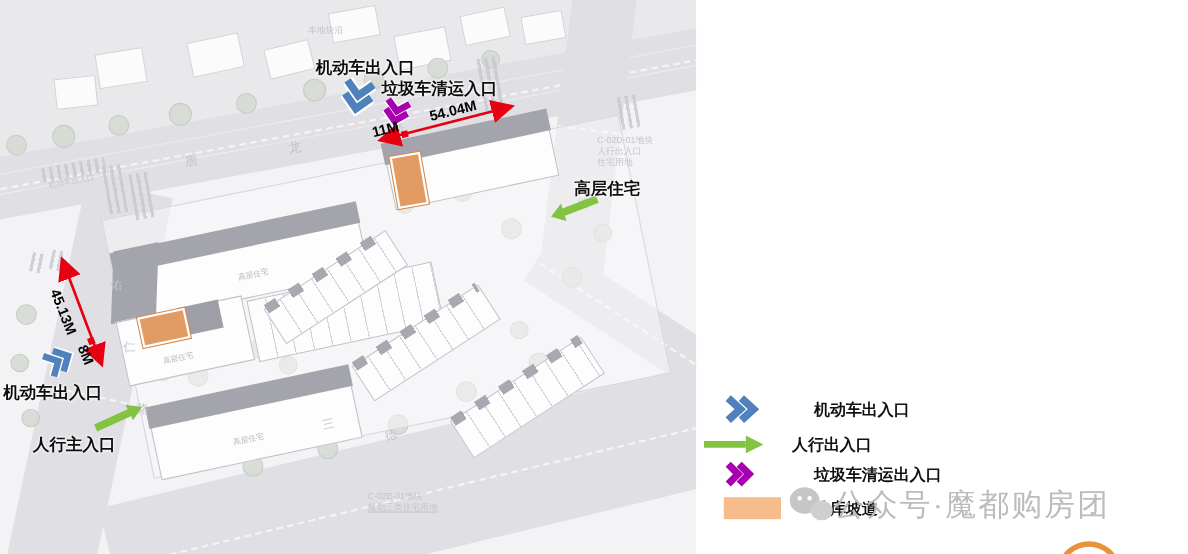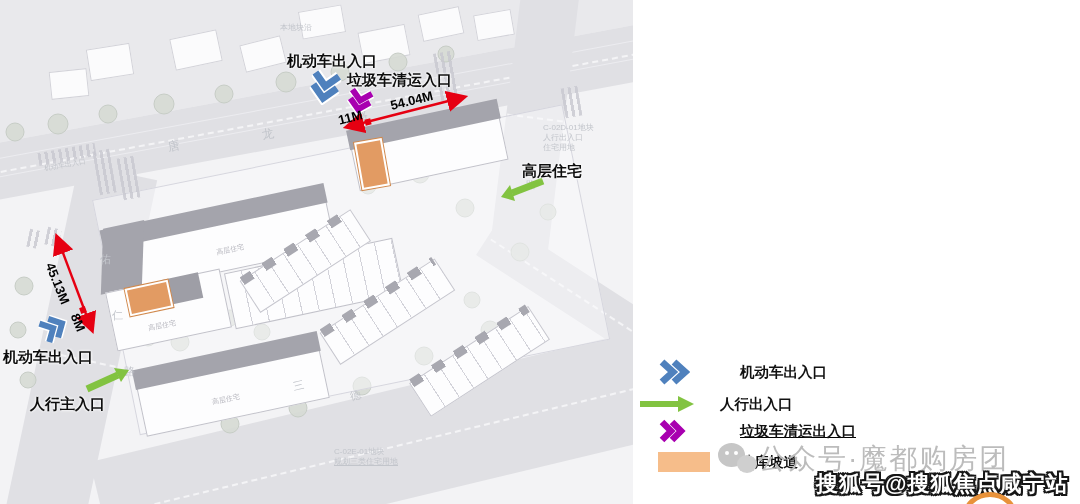--- a/index.html
+++ b/index.html
@@ -252,21 +252,21 @@
   </div>
   <div class="legend-row" style="left:638px;top:393px;height:22px;">
     <span class="legend-icon">
       <svg width="58" height="18" viewBox="0 0 58 18">
         <line x1="2" y1="9" x2="40" y2="9" stroke="#82c341" stroke-width="6"></line>
         <polygon points="40,1 56,9 40,17" fill="#82c341"></polygon>
       </svg>
     </span>
     <span class="legend-label">人行出入口</span>
   </div>
-  <div class="legend-row" style="left:658px;top:418px;height:26px;text-decoration:underline;">
+  <div class="legend-row" style="left:658px;top:418px;height:26px;">
     <span class="legend-icon">
       <svg width="28" height="24" viewBox="0 0 28 24">
         <path d="M4 3 L13 12 L4 21" stroke="#a800b0" stroke-width="6.5" fill="none"></path>
         <path d="M14 3 L23 12 L14 21" stroke="#a800b0" stroke-width="6.5" fill="none"></path>
       </svg>
     </span>
     <span class="legend-label">垃圾车清运出入口</span>
   </div>
   <div class="legend-row" style="left:658px;top:450px;height:24px;">
     <span class="legend-icon">
@@ -275,16 +275,15 @@
     <span class="legend-label">地库坡道</span>
   </div>
 
   <div class="wc-icon">
     <span class="wc-b1"></span>
     <span class="wc-b2"></span>
     <span class="wc-e" style="left:7px;top:10px;"></span>
     <span class="wc-e" style="left:16px;top:10px;"></span>
   </div>
   <span class="wm-wechat">公众号·魔都购房团</span>
-  <span class="wm-sohu">搜狐号@搜狐焦点咸宁站</span>
   <span class="sohu-arc"></span>
 
 </div>
 
 </body></html>

